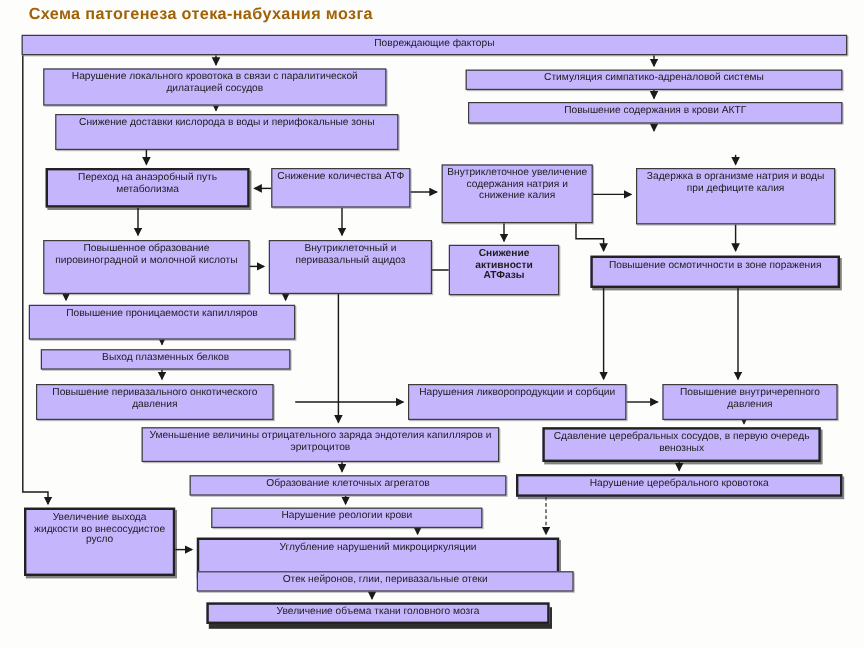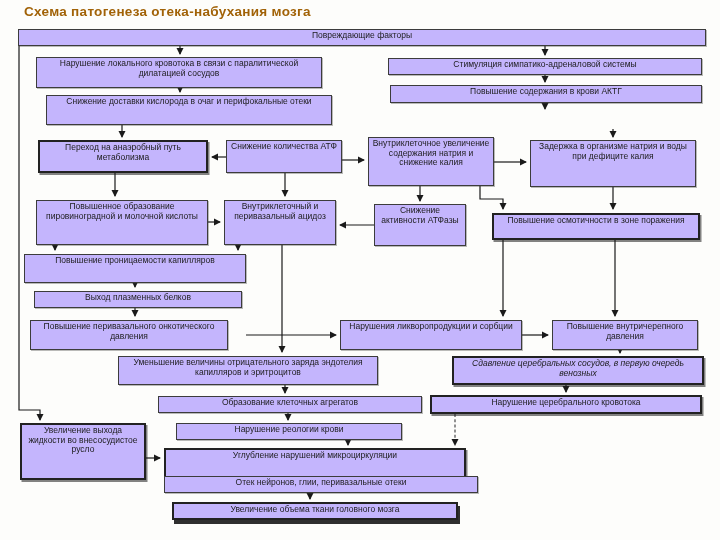--- a/index.html
+++ b/index.html
@@ -88,21 +88,21 @@
   </svg>
 
   <div class="box" style="left:18px;top:29px;width:688px;height:17px;">
       <span>Повреждающие факторы</span>
     </div>
 
   <div class="box" style="left:36px;top:57px;width:286px;height:31px;">
       <span>Нарушение локального кровотока в связи с паралитической дилатацией сосудов</span>
     </div>
   <div class="box" style="left:46px;top:95px;width:286px;height:30px;">
-      <span>Снижение доставки кислорода в очаг и перифокальные отеки</span>
+      <span>Снижение доставки кислорода в воды и перифокальные зоны</span>
     </div>
 
   <div class="box" style="left:388px;top:58px;width:314px;height:17px;">
       <span>Стимуляция симпатико-адреналовой системы</span>
     </div>
   <div class="box" style="left:390px;top:85px;width:312px;height:18px;">
       <span>Повышение содержания в крови АКТГ</span>
     </div>
 
   <div class="box thick" style="left:38px;top:140px;width:170px;height:33px;">
@@ -114,24 +114,24 @@
   <div class="box" style="left:368px;top:137px;width:126px;height:49px;">
       <span>Внутриклеточное увеличение содержания натрия и снижение калия</span>
     </div>
   <div class="box" style="left:530px;top:140px;width:166px;height:47px;">
       <span>Задержка в организме натрия и воды при дефиците калия</span>
     </div>
 
   <div class="box" style="left:36px;top:200px;width:172px;height:45px;">
       <span>Повышенное образование пировиноградной и молочной кислоты</span>
     </div>
-  <div class="box" style="left:224px;top:200px;width:112px;height:45px;">
+  <div class="box" style="left:224px;top:200px;width:136px;height:45px;">
       <span>Внутриклеточный и перивазальный ацидоз</span>
     </div>
-  <div class="box" style="left:374px;top:204px;width:92px;height:42px;">
+  <div class="box" style="left:374px;top:204px;width:92px;height:42px;font-weight:bold;">
       <span>Снижение активности АТФазы</span>
     </div>
   <div class="box thick" style="left:492px;top:213px;width:208px;height:27px;">
       <span>Повышение осмотичности в зоне поражения</span>
     </div>
 
   <div class="box" style="left:24px;top:254px;width:222px;height:29px;">
       <span>Повышение проницаемости капилляров</span>
     </div>
   <div class="box" style="left:34px;top:291px;width:208px;height:17px;">
@@ -141,24 +141,24 @@
   <div class="box" style="left:30px;top:320px;width:198px;height:30px;">
       <span>Повышение перивазального онкотического давления</span>
     </div>
   <div class="box" style="left:340px;top:320px;width:182px;height:30px;">
       <span>Нарушения ликворопродукции и сорбции</span>
     </div>
   <div class="box" style="left:552px;top:320px;width:146px;height:30px;">
       <span>Повышение внутричерепного давления</span>
     </div>
 
-  <div class="box" style="left:118px;top:356px;width:260px;height:29px;">
+  <div class="box" style="left:118px;top:356px;width:298px;height:29px;">
       <span>Уменьшение величины отрицательного заряда эндотелия капилляров и эритроцитов</span>
     </div>
-  <div class="box thick" style="left:452px;top:356px;width:252px;height:29px;font-style:italic;">
+  <div class="box thick" style="left:452px;top:356px;width:232px;height:29px;">
       <span>Сдавление церебральных сосудов, в первую очередь венозных</span>
     </div>
 
   <div class="box" style="left:158px;top:396px;width:264px;height:17px;">
       <span>Образование клеточных агрегатов</span>
     </div>
   <div class="box thick" style="left:430px;top:395px;width:272px;height:19px;">
       <span>Нарушение церебрального кровотока</span>
     </div>
 

